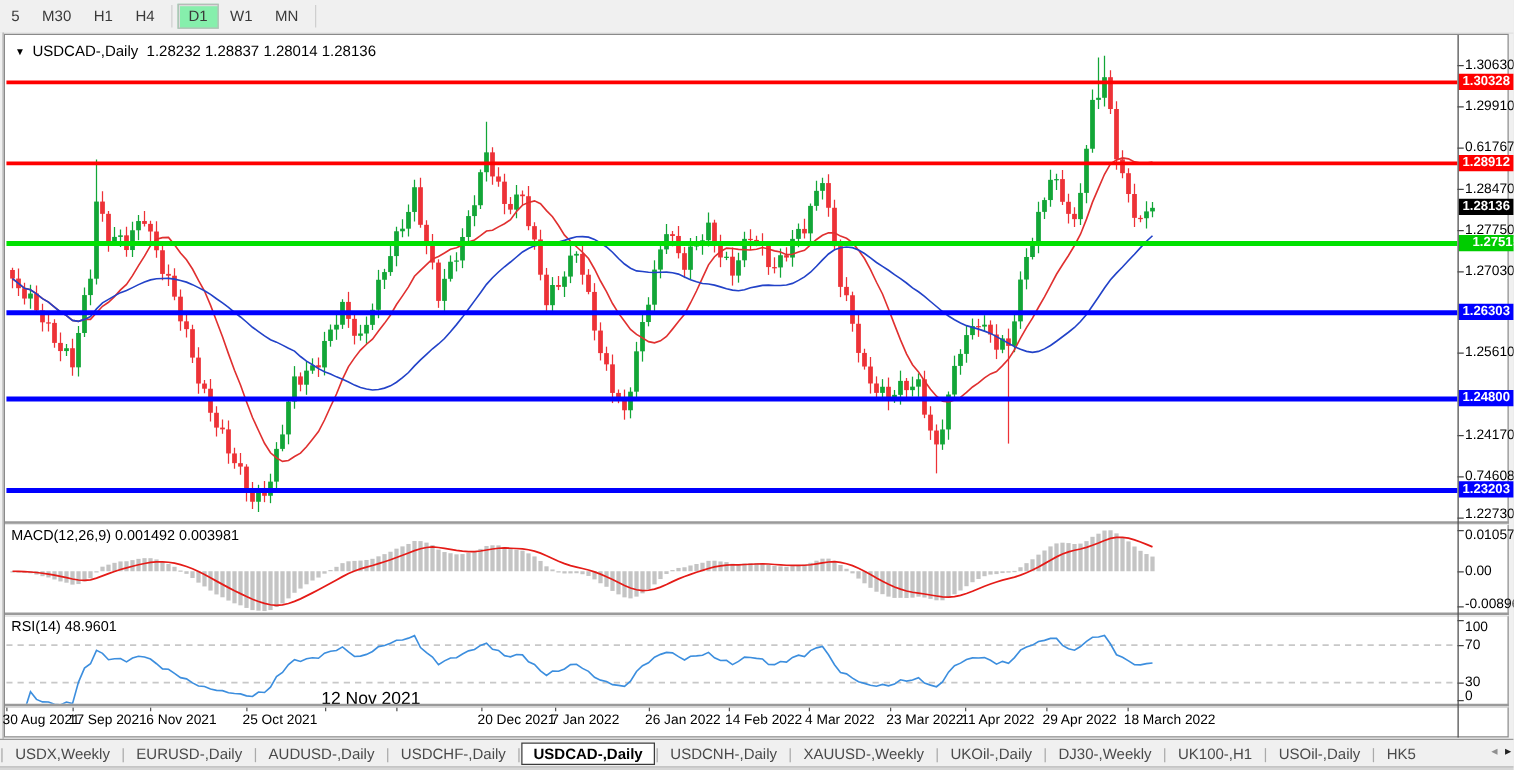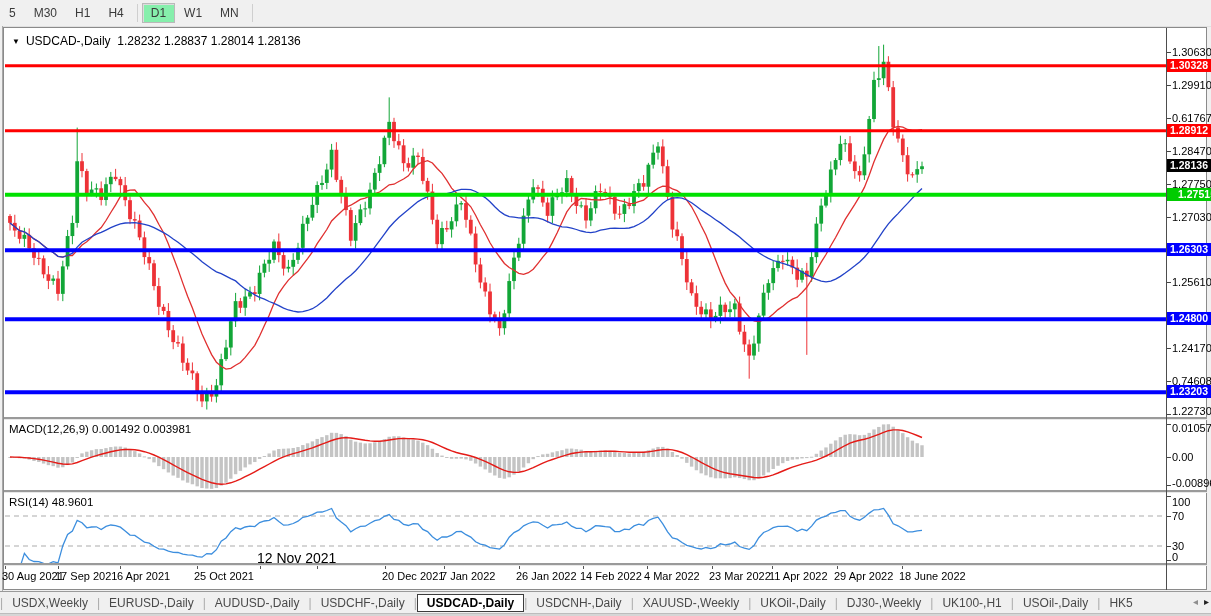--- a/index.html
+++ b/index.html
@@ -701,21 +701,21 @@
       <div style="position: absolute; left: 1172px; top: 540px; font-size: 11px; color: rgb(0, 0, 0);">30</div>
       <div style="position: absolute; left: 1166px; top: 560px; width: 5px; height: 1px; background: rgb(68, 68, 68);"></div>
       <div style="position: absolute; left: 1172px; top: 551px; font-size: 11px; color: rgb(0, 0, 0);">0</div>
     </div>
   <div id="date-axis">
       <div style="position: absolute; left: 5px; top: 565px; width: 1px; height: 4px; background: rgb(85, 85, 85);"></div>
       <div style="position: absolute; left: 2px; top: 570px; font-size: 11px; color: rgb(0, 0, 0); white-space: nowrap;">30 Aug 2021</div>
       <div style="position: absolute; left: 58px; top: 565px; width: 1px; height: 4px; background: rgb(85, 85, 85);"></div>
       <div style="position: absolute; left: 55px; top: 570px; font-size: 11px; color: rgb(0, 0, 0); white-space: nowrap;">17 Sep 2021</div>
       <div style="position: absolute; left: 120px; top: 565px; width: 1px; height: 4px; background: rgb(85, 85, 85);"></div>
-      <div style="position: absolute; left: 117px; top: 570px; font-size: 11px; color: rgb(0, 0, 0); white-space: nowrap;">6 Apr 2021</div>
+      <div style="position: absolute; left: 117px; top: 570px; font-size: 11px; color: rgb(0, 0, 0); white-space: nowrap;">6 Nov 2021</div>
       <div style="position: absolute; left: 197px; top: 565px; width: 1px; height: 4px; background: rgb(85, 85, 85);"></div>
       <div style="position: absolute; left: 194px; top: 570px; font-size: 11px; color: rgb(0, 0, 0); white-space: nowrap;">25 Oct 2021</div>
       <div style="position: absolute; left: 260px; top: 565px; width: 1px; height: 4px; background: rgb(85, 85, 85);"></div>
       <div style="position: absolute; left: 257px; top: 550px; font-size: 14px; color: rgb(0, 0, 0); white-space: nowrap;">12 Nov 2021</div>
       <div style="position: absolute; left: 317px; top: 565px; width: 1px; height: 4px; background: rgb(85, 85, 85);"></div>
       <div style="position: absolute; left: 314px; top: 570px; font-size: 11px; color: rgb(0, 0, 0); white-space: nowrap; margin-top: 36px;">1 Dec 2021</div>
       <div style="position: absolute; left: 385px; top: 565px; width: 1px; height: 4px; background: rgb(85, 85, 85);"></div>
       <div style="position: absolute; left: 382px; top: 570px; font-size: 11px; color: rgb(0, 0, 0); white-space: nowrap;">20 Dec 2021</div>
       <div style="position: absolute; left: 444px; top: 565px; width: 1px; height: 4px; background: rgb(85, 85, 85);"></div>
       <div style="position: absolute; left: 441px; top: 570px; font-size: 11px; color: rgb(0, 0, 0); white-space: nowrap;">7 Jan 2022</div>
@@ -725,21 +725,21 @@
       <div style="position: absolute; left: 580px; top: 570px; font-size: 11px; color: rgb(0, 0, 0); white-space: nowrap;">14 Feb 2022</div>
       <div style="position: absolute; left: 647px; top: 565px; width: 1px; height: 4px; background: rgb(85, 85, 85);"></div>
       <div style="position: absolute; left: 644px; top: 570px; font-size: 11px; color: rgb(0, 0, 0); white-space: nowrap;">4 Mar 2022</div>
       <div style="position: absolute; left: 712px; top: 565px; width: 1px; height: 4px; background: rgb(85, 85, 85);"></div>
       <div style="position: absolute; left: 709px; top: 570px; font-size: 11px; color: rgb(0, 0, 0); white-space: nowrap;">23 Mar 2022</div>
       <div style="position: absolute; left: 772px; top: 565px; width: 1px; height: 4px; background: rgb(85, 85, 85);"></div>
       <div style="position: absolute; left: 769px; top: 570px; font-size: 11px; color: rgb(0, 0, 0); white-space: nowrap;">11 Apr 2022</div>
       <div style="position: absolute; left: 837px; top: 565px; width: 1px; height: 4px; background: rgb(85, 85, 85);"></div>
       <div style="position: absolute; left: 834px; top: 570px; font-size: 11px; color: rgb(0, 0, 0); white-space: nowrap;">29 Apr 2022</div>
       <div style="position: absolute; left: 902px; top: 565px; width: 1px; height: 4px; background: rgb(85, 85, 85);"></div>
-      <div style="position: absolute; left: 899px; top: 570px; font-size: 11px; color: rgb(0, 0, 0); white-space: nowrap;">18 June 2022</div>
+      <div style="position: absolute; left: 899px; top: 570px; font-size: 11px; color: rgb(0, 0, 0); white-space: nowrap;">18 March 2022</div>
     </div>
 
   <div id="tab-bar">
       <span class="tab-sep">|</span>
       <span class="tab">USDX,Weekly</span>
       <span class="tab-sep">|</span>
       <span class="tab">EURUSD-,Daily</span>
       <span class="tab-sep">|</span>
       <span class="tab">AUDUSD-,Daily</span>
       <span class="tab-sep">|</span>

